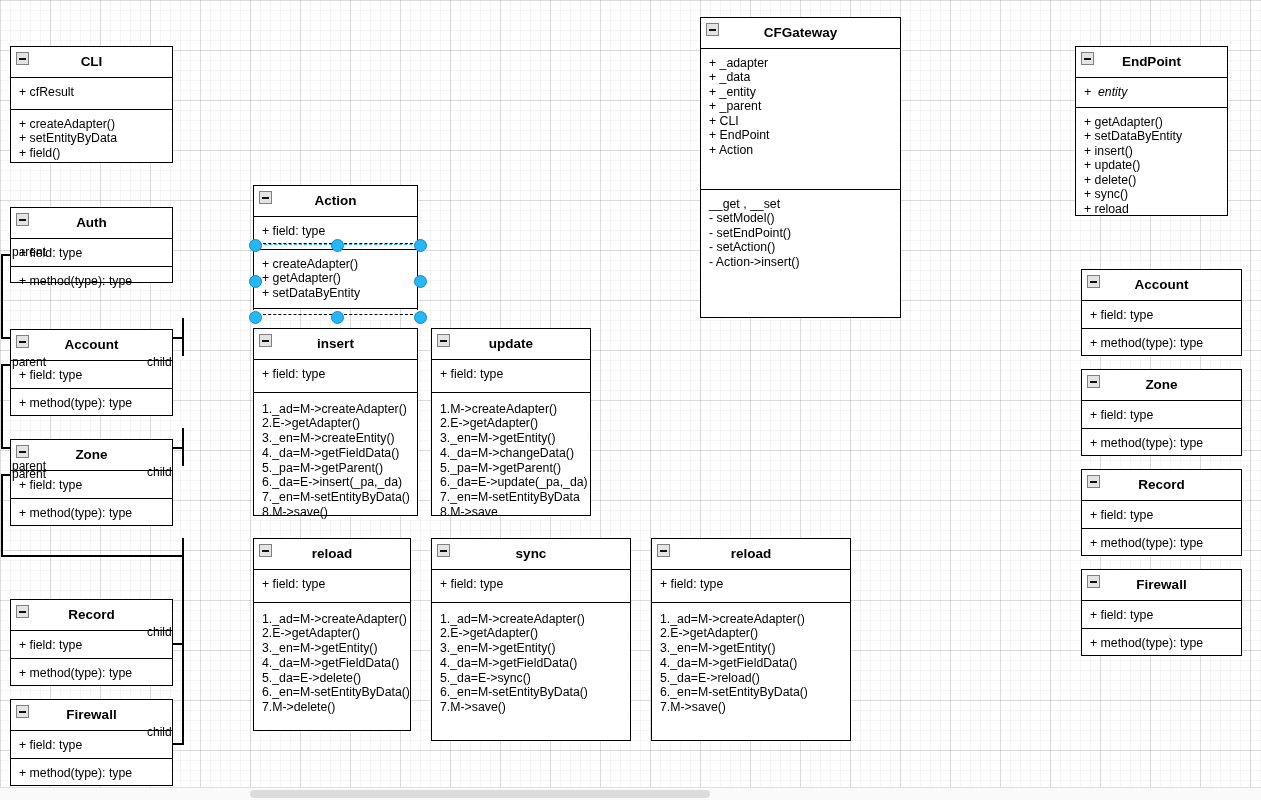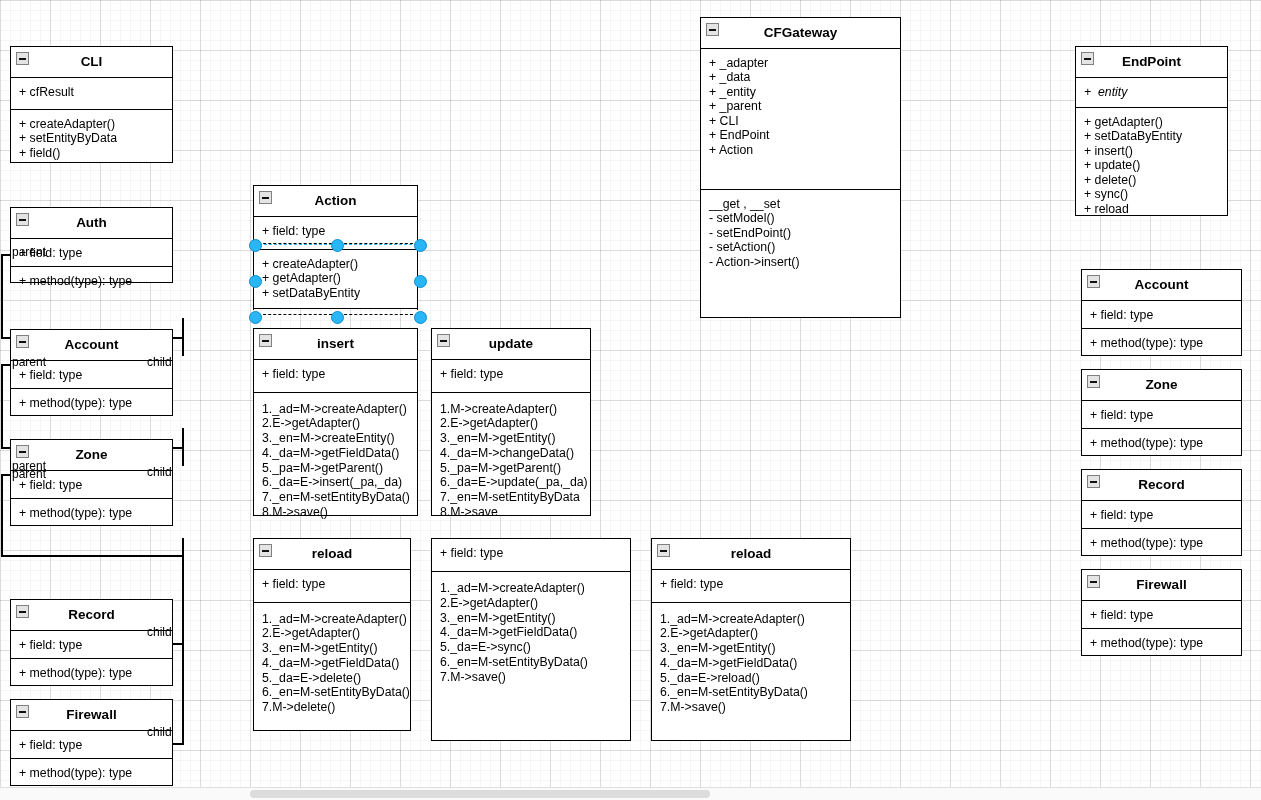--- a/index.html
+++ b/index.html
@@ -269,20 +269,21 @@
         <div class="row">1._ad=M-&gt;createAdapter()</div>
         <div class="row">2.E-&gt;getAdapter()</div>
         <div class="row">3._en=M-&gt;getEntity()</div>
         <div class="row">4._da=M-&gt;getFieldData()</div>
         <div class="row">5._da=E-&gt;delete()</div>
         <div class="row">6._en=M-setEntityByData()</div>
         <div class="row">7.M-&gt;delete()</div>
       </div>
     </div>
     <div class="uml" style="left: 431px; top: 538px; width: 200px; height: 203px;">
+      <div class="uml-title"><span class="collapse-icon"></span><span>sync</span></div>
       <div class="uml-section bordered" style="height: 33px; box-sizing: border-box;"><div class="row">+ field: type</div></div>
       <div class="uml-steps">
         <div class="row">1._ad=M-&gt;createAdapter()</div>
         <div class="row">2.E-&gt;getAdapter()</div>
         <div class="row">3._en=M-&gt;getEntity()</div>
         <div class="row">4._da=M-&gt;getFieldData()</div>
         <div class="row">5._da=E-&gt;sync()</div>
         <div class="row">6._en=M-setEntityByData()</div>
         <div class="row">7.M-&gt;save()</div>
       </div>

